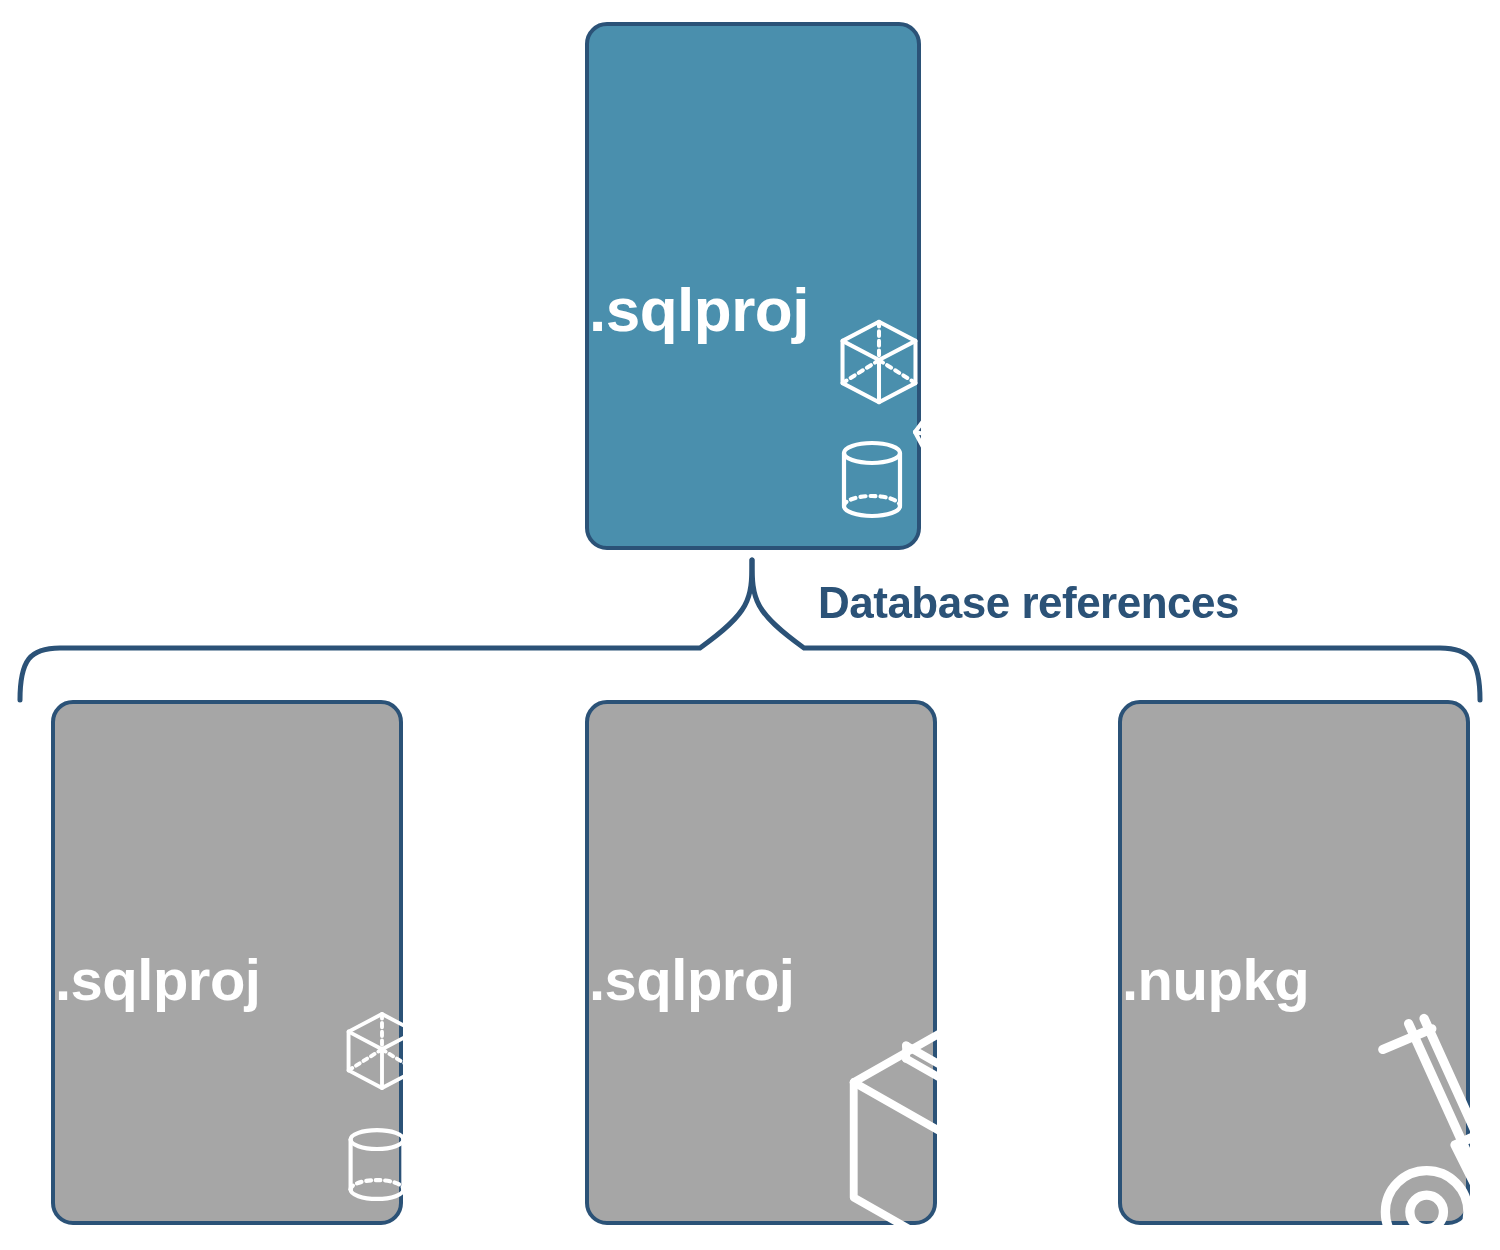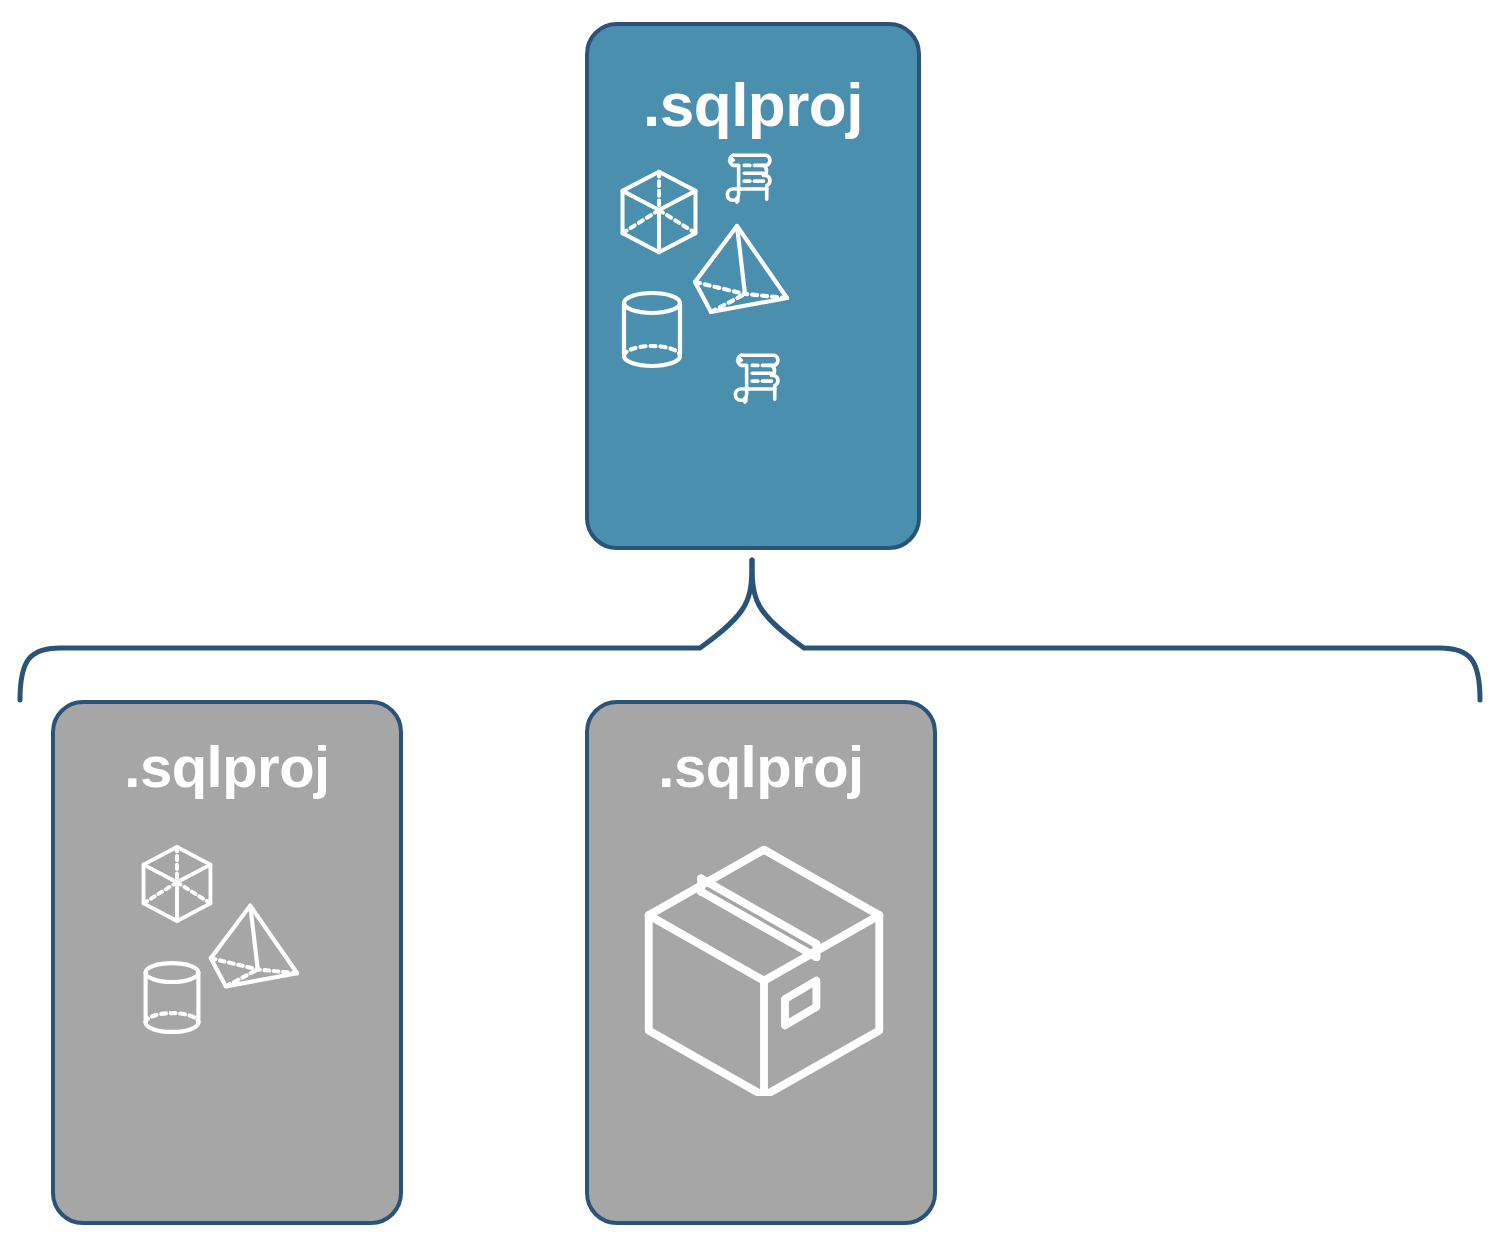--- a/index.html
+++ b/index.html
@@ -15,23 +15,22 @@
     position: relative;
     width: 1500px;
     height: 1250px;
     background: #ffffff;
     overflow: hidden;
   }
   .node {
     position: absolute;
     box-sizing: border-box;
     border: 4px solid #2b5277;
-    border-radius: 32px;
+    border-radius: 22px;
     display: flex;
-    flex-direction: column;
     align-items: center;
   }
   .node-primary {
     background: #4a8fad;
   }
   .node-secondary {
     background: #a6a6a6;
   }
   .node-title {
     color: #ffffff;
@@ -165,20 +164,21 @@
     <path d="M752 560
              C752 600, 750 612, 700 648
              L60 648
              C30 648, 20 660, 20 700"></path>
     <path d="M752 560
              C752 600, 754 612, 804 648
              L1440 648
              C1470 648, 1480 660, 1480 700"></path>
   </svg>
 
+  <div id="connector-label">Database references</div>
 
   <div class="node node-secondary node-bottom" id="node-sqlproj-ref">
     <div class="node-title">.sqlproj</div>
 
     <div class="icon-stage">
 
       <svg style="left:78px; top:44px;" width="88" height="88" viewBox="0 0 100 100" fill="none" stroke="#ffffff" stroke-width="4.4" stroke-linecap="round" stroke-linejoin="round">
         <polygon points="12,28 50,8 88,28 88,72 50,92 12,72"></polygon>
         <polyline points="12,28 50,48 88,28"></polyline>
         <line x1="50" y1="48" x2="50" y2="92"></line>
@@ -222,14 +222,39 @@
         <polyline points="26,17 70,42"></polyline>
         <polyline points="70,42 70,47"></polyline>
         <polyline points="26,17 26,22"></polyline>
         <line x1="26" y1="22" x2="70" y2="47"></line>
 
         <polygon points="58,63 70,56 70,66 58,73"></polygon>
       </svg>
     </div>
   </div>
 
+  <div class="node node-secondary node-bottom" id="node-nupkg-ref">
+    <div class="node-title">.nupkg</div>
+
+    <div class="icon-stage">
+      <svg style="left:48px; top:40px;" width="258" height="258" viewBox="0 0 100 100" fill="none" stroke="#ffffff" stroke-width="3.6" stroke-linecap="round" stroke-linejoin="round">
+
+        <line x1="10" y1="18" x2="29" y2="10"></line>
+
+        <line x1="20" y1="8" x2="49" y2="72"></line>
+        <line x1="26" y1="6" x2="55" y2="70"></line>
+
+        <line x1="47" y1="83" x2="90" y2="64"></line>
+
+        <circle cx="27" cy="81" r="16"></circle>
+        <circle cx="27" cy="81" r="6.5"></circle>
+
+        <polygon points="38,55 72,40 88,72 54,87"></polygon>
+
+        <circle cx="48" cy="58.5" r="3.4" fill="#ffffff" stroke="none"></circle>
+        <rect x="57" y="51" width="22" height="22" rx="7" transform="rotate(-24 68 62)" fill="#ffffff" stroke="none"></rect>
+        <circle cx="54" cy="67" r="5" fill="#ffffff" stroke="none"></circle>
+        <circle cx="72" cy="71" r="7.5" fill="#ffffff" stroke="none"></circle>
+      </svg>
+    </div>
+  </div>
 
 </div>
 
 </body></html>

